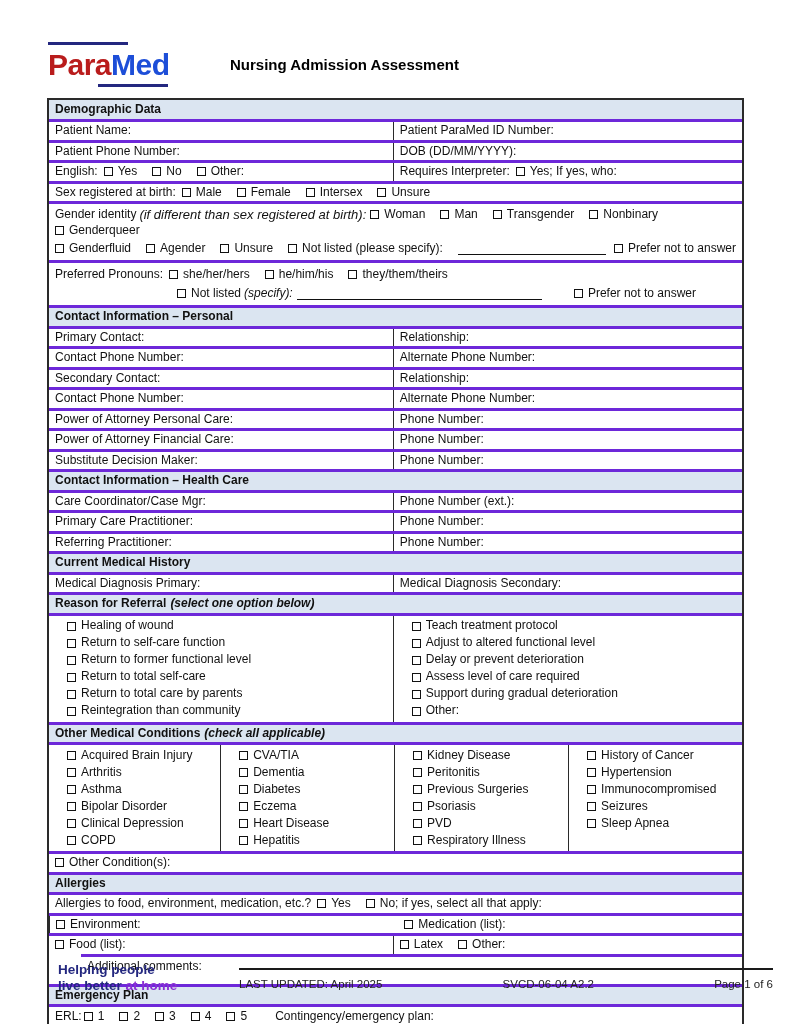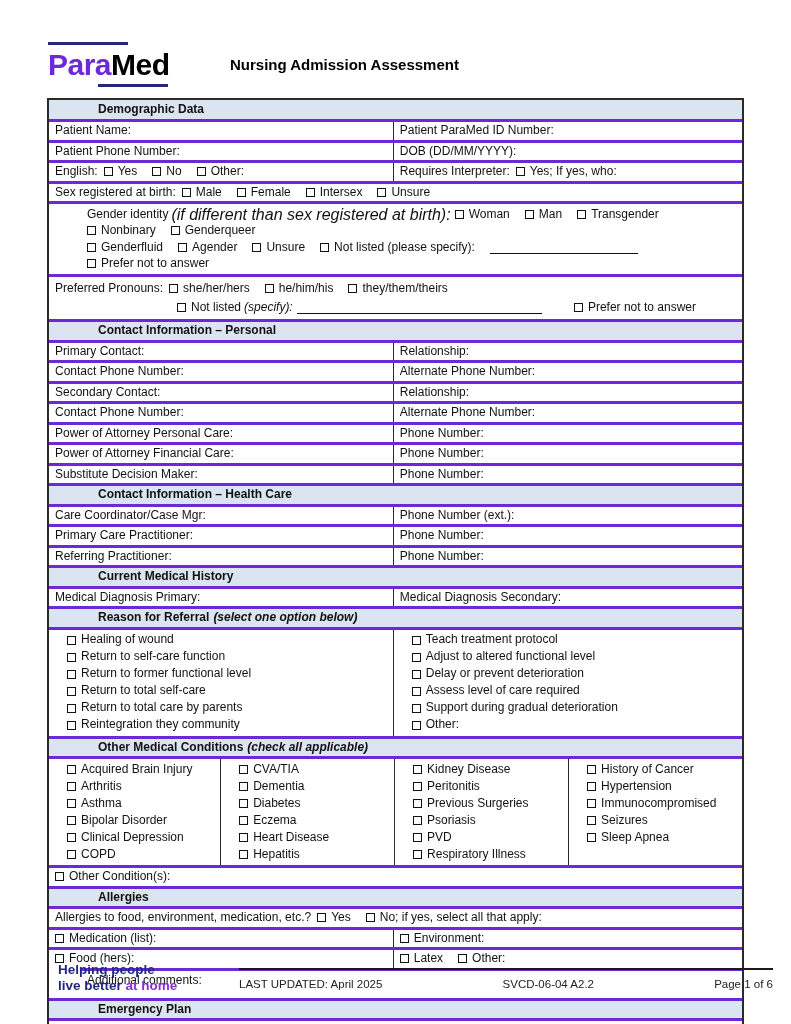--- a/index.html
+++ b/index.html
@@ -5,36 +5,36 @@
   * { margin: 0; padding: 0; box-sizing: border-box; }
   html, body { background: #ffffff; }
   body { font-family: "Liberation Sans", sans-serif; color: #111; }
   .page {
     position: relative; width: 791px; height: 1024px; background: #fff;
     margin: 0 auto; overflow: hidden;
   }
 
   
   .logo { position: absolute; left: 48px; top: 48px; font-size: 30px; font-weight: 700; letter-spacing: -0.5px; line-height: 34px; }
-  .logo .navy { color: #6d28d9; }
-  .logo .purple { color: #000000; }
+  .logo .navy { color: #b91c1c; }
+  .logo .purple { color: #1d4ed8; }
   .logo-topline { position: absolute; left: 0; top: -6px; width: 80px; height: 3px; background: #23277f; }
   .logo-bottomline { position: absolute; right: 2px; bottom: -5px; width: 70px; height: 3px; background: #23277f; }
   .doc-title { position: absolute; left: 230px; top: 56px; font-size: 15px; font-weight: 700; color: #000; }
 
   
   .tbl { position: absolute; left: 47px; top: 98px; width: 697px; border: 2px solid #2a2a2a; background: #fff; }
   .row { display: flex; border-top: 3px solid #6d28d9; min-height: 19px; align-items: stretch; }
   .row:first-child { border-top: none; }
   .cell { padding: 1px 6px; font-size: 12px; line-height: 15.5px; display: flex; align-items: center; flex-wrap: wrap; }
   .cell.block { display: block; }
   .c50 { width: 49.6%; }
   .cr { flex: 1; border-left: 1px solid #2a2a2a; }
   .c25a { width: 24.7%; text-align: center; } .c25b { width: 24.5%; } .c25c { width: 25.8%; text-align: right; } .c25d { flex: 1; }
-  .sect { background: #dbe5f1; padding-left: 43px; }
+  .sect { background: #dbe5f1; }
   .sect .cell { font-weight: 700; width: 100%; }
   .ital { font-style: italic; font-weight: 600; margin-left: 4px; }
   .ital-sm { font-style: italic; }
 
   .cb { display: inline-block; width: 9px; height: 9px; border: 1.3px solid #111; margin-right: 5px; flex: none; background: #fff; }
   .opt { display: inline-flex; align-items: center; margin-right: 15px; white-space: nowrap; }
   .opt:last-child { margin-right: 0; }
   .lbl { margin-right: 6px; white-space: nowrap; }
   .line { display: flex; align-items: center; min-height: 17px; flex-wrap: wrap; }
   .cb-list { padding: 2px 18px; }
@@ -116,24 +116,24 @@
             <span class="cb"></span>
             <span>Intersex</span>
           </span>
         <span class="opt">
             <span class="cb"></span>
             <span>Unsure</span>
           </span>
       </div>
     </div>
     <div class="row">
-      <div class="cell block" style="width:100%; padding-top:3px; padding-bottom:3px;margin-left:32px;">
+      <div class="cell block" style="width:100%; padding-top:3px; padding-bottom:3px;">
         <div class="line">
           <span>Gender identity</span>
-          <span class="ital-sm" style="margin:0 4px 0 3px; font-size:16px;">(if different than sex registered at birth):</span>
+          <span class="ital-sm" style="margin:0 4px 0 3px; font-size:13px;">(if different than sex registered at birth):</span>
           <span class="opt">
               <span class="cb"></span>
               <span>Woman</span>
             </span>
           <span class="opt">
               <span class="cb"></span>
               <span>Man</span>
             </span>
           <span class="opt">
               <span class="cb"></span>
@@ -297,21 +297,21 @@
           </div>
         <div class="line">
             <span class="opt">
               <span class="cb"></span>
               <span>Return to total care by parents</span>
             </span>
           </div>
         <div class="line">
             <span class="opt">
               <span class="cb"></span>
-              <span>Reintegration they community</span>
+              <span>Reintegration than community</span>
             </span>
           </div>
       </div>
       <div class="cell block cb-list cr">
         <div class="line">
             <span class="opt">
               <span class="cb"></span>
               <span>Teach treatment protocol</span>
             </span>
           </div>
@@ -521,38 +521,38 @@
             <span class="cb"></span>
             <span>Yes</span>
           </span>
         <span class="opt">
             <span class="cb"></span>
             <span>No; if yes, select all that apply:</span>
           </span>
       </div>
     </div>
     <div class="row">
+      <div class="cell cr">
+        <span class="opt">
+            <span class="cb"></span>
+            <span>Environment:</span>
+          </span>
+      </div>
       <div class="cell c50">
         <span class="opt">
             <span class="cb"></span>
             <span>Medication (list):</span>
           </span>
       </div>
-      <div class="cell cr">
-        <span class="opt">
-            <span class="cb"></span>
-            <span>Environment:</span>
-          </span>
-      </div>
     </div>
     <div class="row">
       <div class="cell c50">
         <span class="opt">
             <span class="cb"></span>
-            <span>Food (hers):</span>
+            <span>Food (list):</span>
           </span>
       </div>
       <div class="cell cr">
         <span class="opt">
             <span class="cb"></span>
             <span>Latex</span>
           </span>
         <span class="opt">
             <span class="cb"></span>
             <span>Other:</span>

